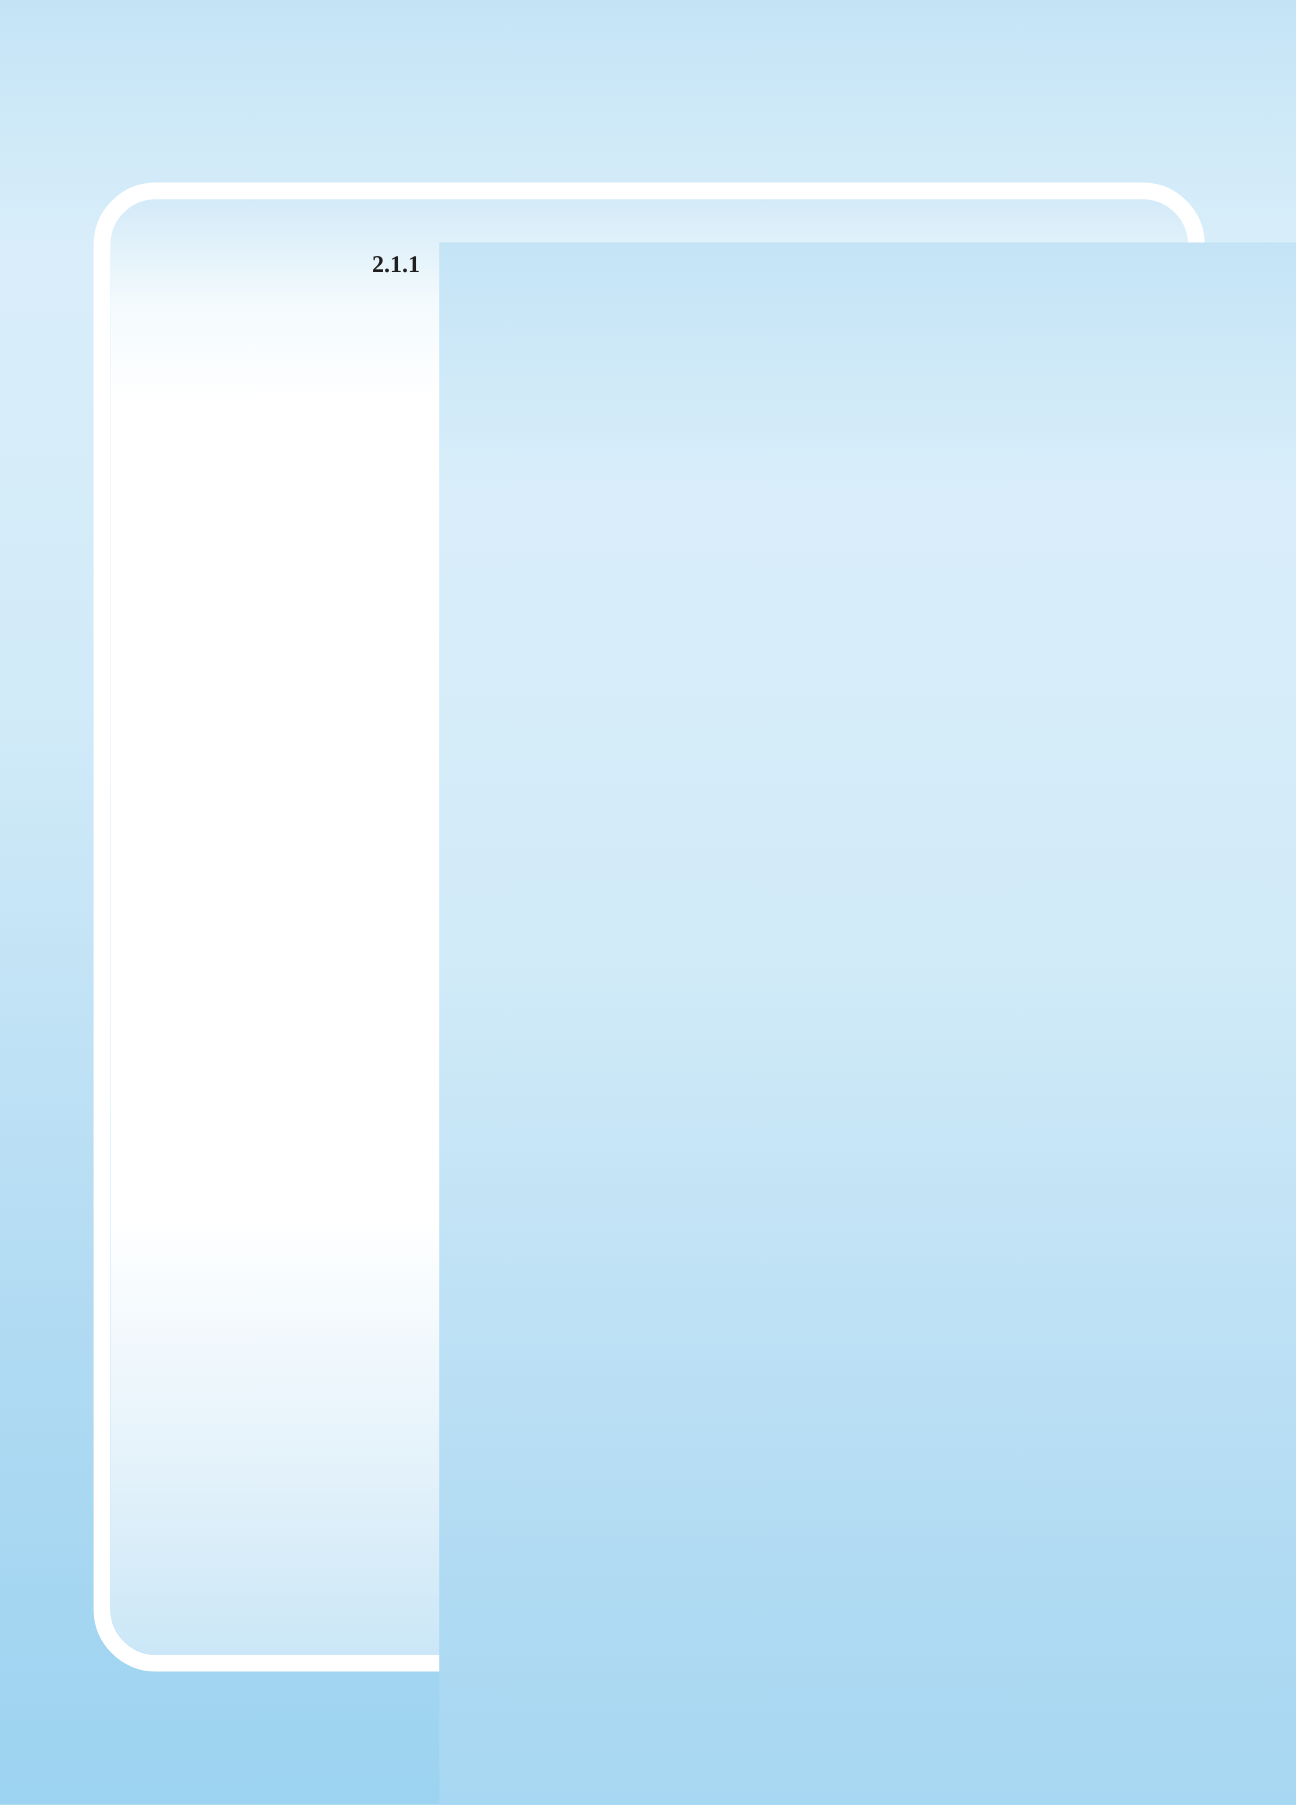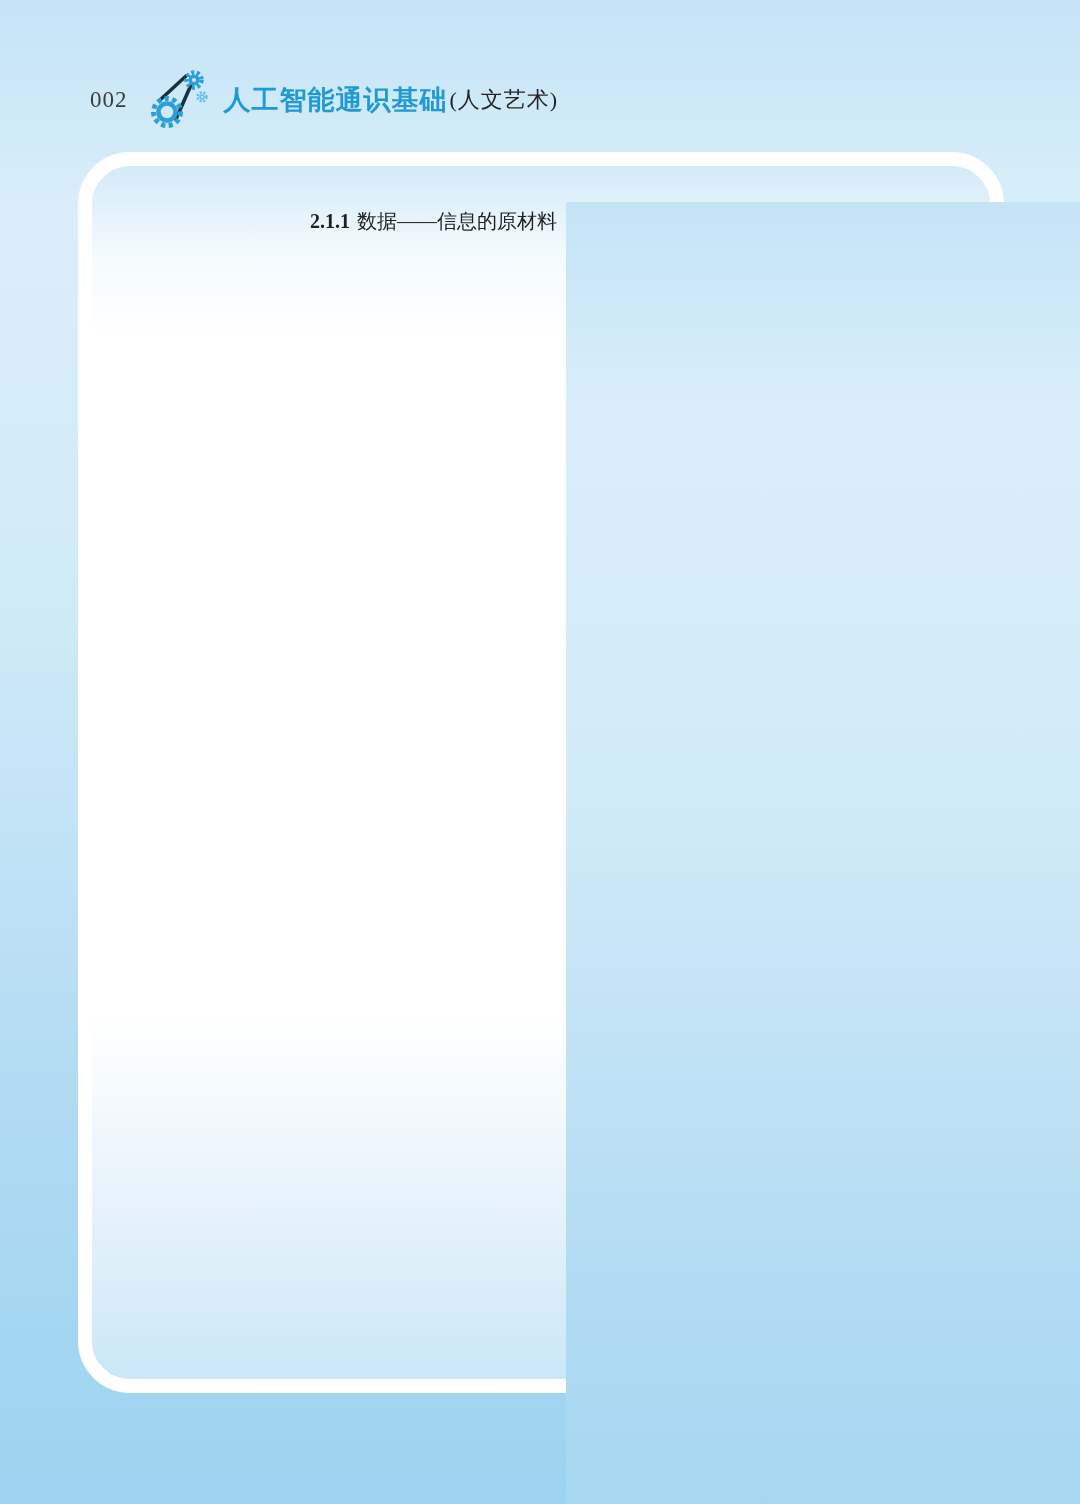--- a/index.html
+++ b/index.html
@@ -56,42 +56,24 @@
   }
   .row.sub2 .num{width:47px;font-weight:bold;}
   .row.sub2 .dots{font-size:18px;color:#2d2d2d;}
   .row.sub2 .page{color:#2e2e2e;}
 </style>
 </head>
 <body>
 
 <div class="page">
 
-  <header class="page-header">
-    <span class="folio">002</span>
-    <span class="logo">
-      <svg viewBox="0 0 66 62" width="66" height="62">
-        <line x1="10" y1="31" x2="36" y2="7" stroke="#17323f" stroke-width="3.6" stroke-linecap="round"></line>
-        <line x1="41" y1="16" x2="26" y2="50" stroke="#17323f" stroke-width="3.6" stroke-linecap="round"></line>
-        <circle cx="17" cy="43" r="13.5" fill="none" stroke="#2aa0d8" stroke-width="5" stroke-dasharray="4.2 3.4"></circle>
-        <circle cx="17" cy="43" r="8.5" fill="none" stroke="#2aa0d8" stroke-width="4.5"></circle>
-        <circle cx="44" cy="11" r="7.5" fill="none" stroke="#2aa0d8" stroke-width="4.5" stroke-dasharray="3 2.4"></circle>
-        <circle cx="44" cy="11" r="3.8" fill="none" stroke="#2aa0d8" stroke-width="3.4"></circle>
-        <circle cx="52" cy="28" r="4.4" fill="none" stroke="#66bde5" stroke-width="2.6" stroke-dasharray="2 1.6"></circle>
-        <circle cx="52" cy="28" r="1.9" fill="none" stroke="#66bde5" stroke-width="1.6"></circle>
-      </svg>
-    </span>
-    <span class="book-title">人工智能通识基础</span>
-    <span class="book-subtitle">(人文艺术)</span>
-  </header>
 
   <main class="toc-card">
     <div class="toc-list" id="toc-list">
         <div class="row sub2">
           <span class="num">2.1.1</span>
-          <span class="title">数据——信息的原材料</span>
           <span class="dots">····························································································································································································································</span>
           <span class="page">27</span>
         </div>
       </div>
   </main>
 
 </div>
 
 </body></html>

